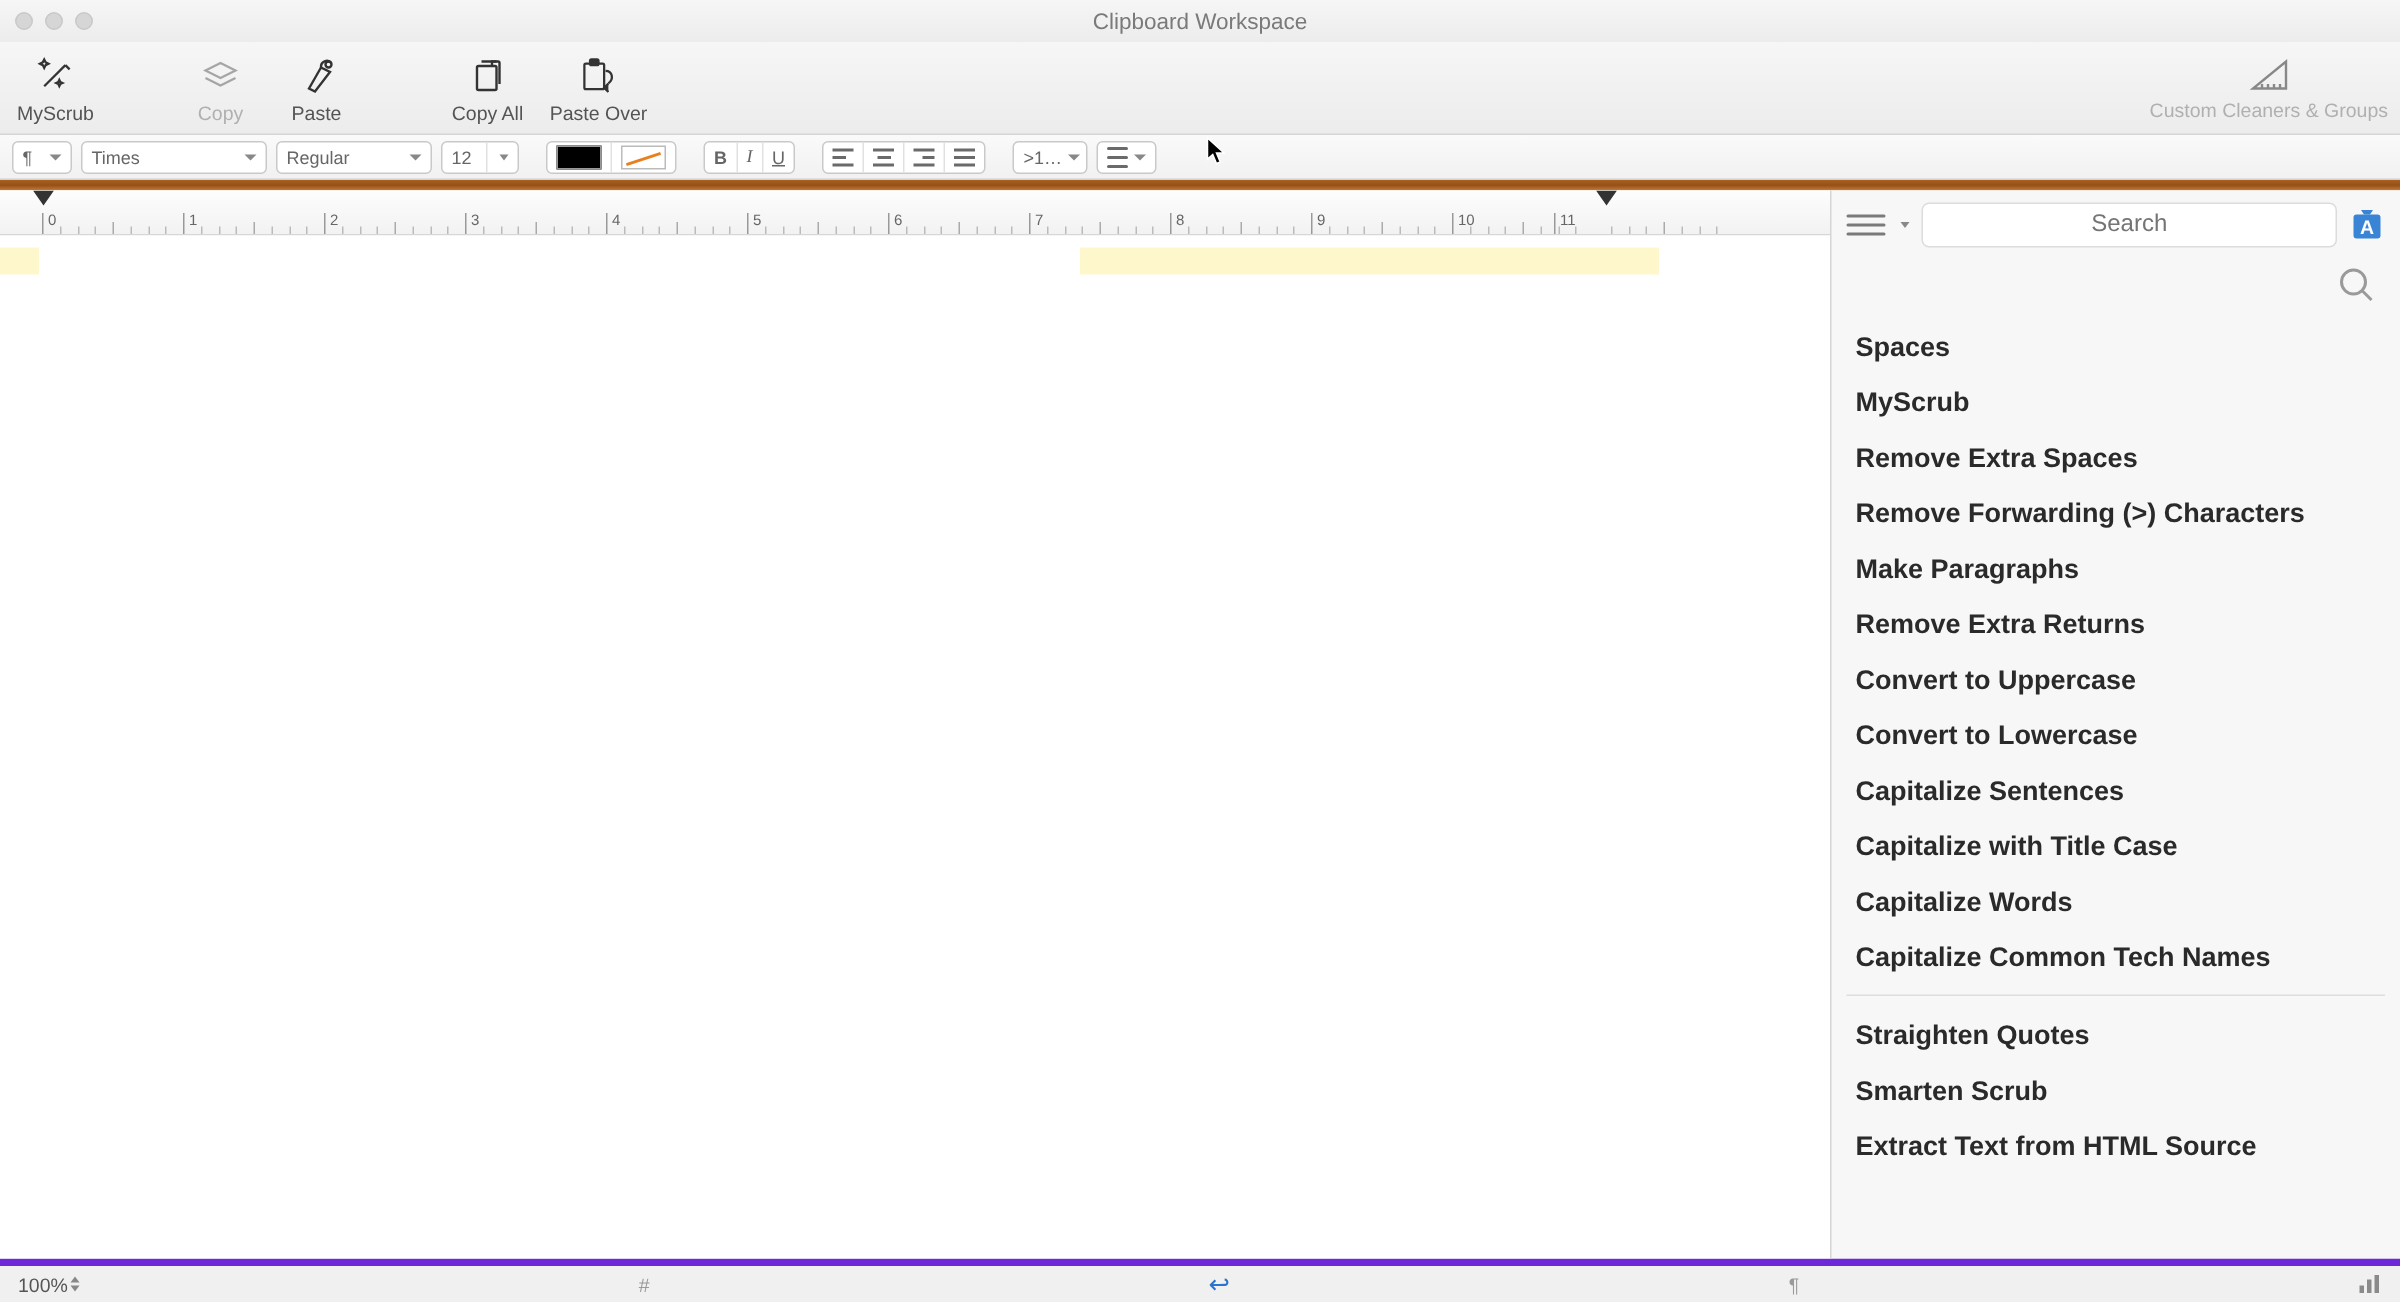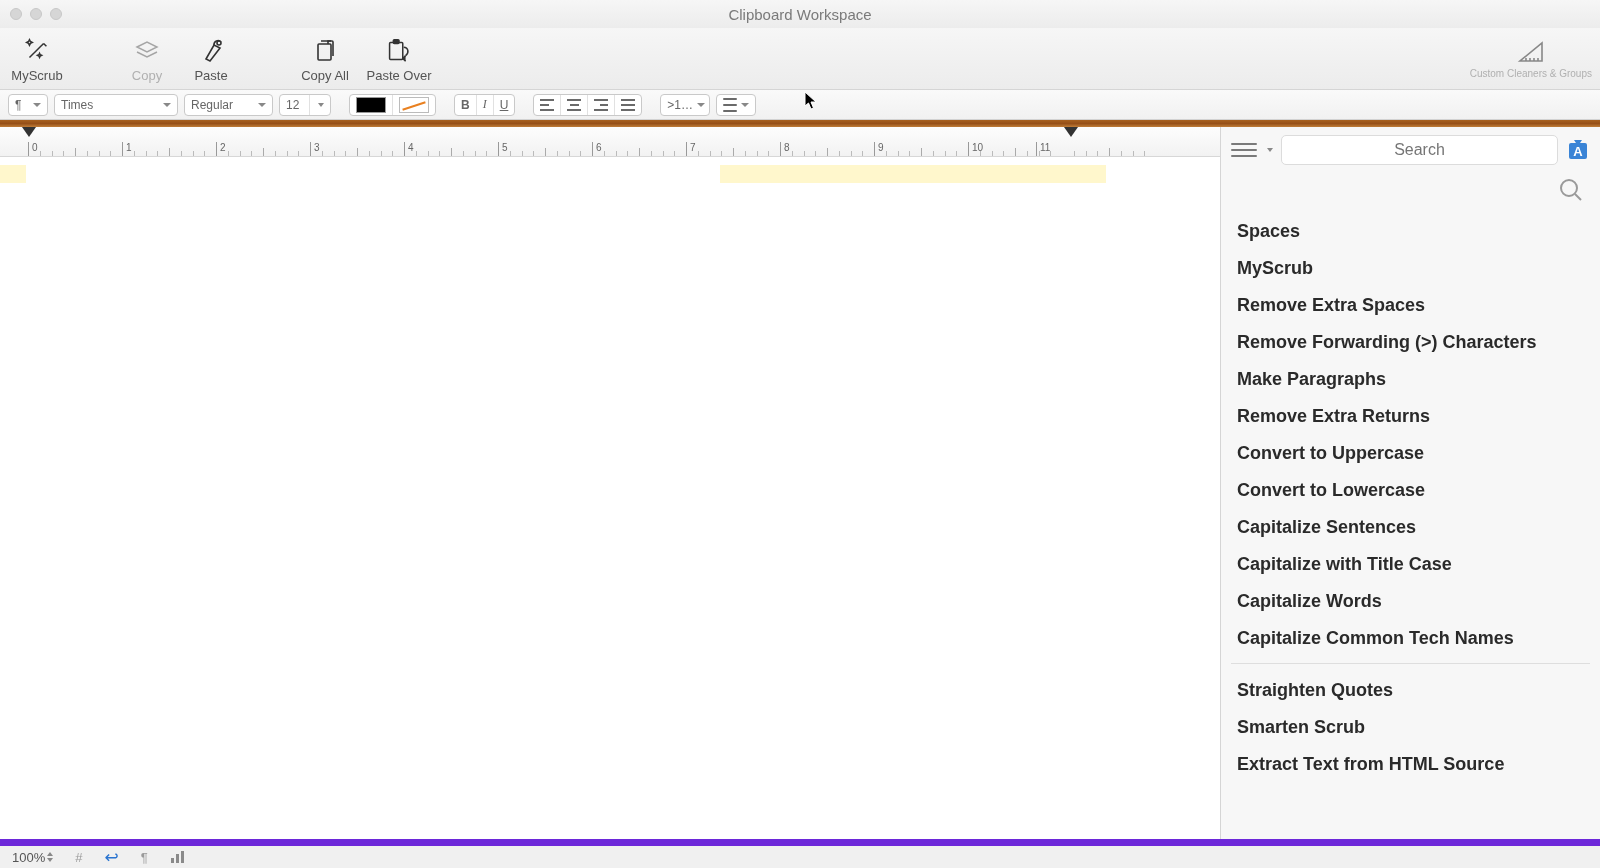--- a/index.html
+++ b/index.html
@@ -36,21 +36,21 @@
 .tb-group { display:flex; gap: 6px; }
 .tb-btn { width:58px; display:flex; flex-direction:column; align-items:center; justify-content:center; gap:2px; cursor:pointer; }
 .tb-btn.wide { width: 78px; }
 .tb-btn .ic { width:32px; height:32px; display:flex; align-items:center; justify-content:center; }
 .tb-btn .lbl { font-size:13px; color:#545454; text-align:center; white-space:nowrap; }
 .tb-btn.disabled .lbl { color:#b0b0b0; }
 .tb-btn.disabled svg { opacity:0.4; }
 .tb-spacer { flex:1; }
 .tb-right { display:flex; flex-direction:column; align-items:center; gap:2px; cursor:pointer; }
 .tb-right .ic { width:32px; height:28px; display:flex; align-items:center; justify-content:center; }
-.tb-right .lbl { font-size:10px; color:#b0b0b0; white-space:nowrap; }
+.tb-right .lbl { font-size:13px; color:#b0b0b0; white-space:nowrap; }
 .format-bar {
   height:30px; background: linear-gradient(#fafafa, #f1f1f1);
   border-bottom:1px solid #d2d2d2;
   display:flex; align-items:center; padding: 0 8px; gap:6px;
 }
 .seg { display:flex; border:1px solid #c9c9c9; border-radius:4px; background:#fff; height:22px; }
 .seg-btn { padding:0 6px; display:flex; align-items:center; border-right:1px solid #e1e1e1; font-size:12px; color:#666; cursor:pointer; }
 .seg-btn:last-child{border-right:none;}
 .dropdown { border:1px solid #c9c9c9; border-radius:4px; background:#fff; height:22px; display:flex; align-items:center; padding: 0 6px; font-size:12px; color:#666; cursor:pointer; gap:4px; }
 .dropdown::after { content:""; border-left:4px solid transparent; border-right:4px solid transparent; border-top:4px solid #888; margin-left:auto; }
@@ -81,23 +81,23 @@
 .hamburger { width:26px; height:18px; display:flex; flex-direction:column; justify-content:space-between; cursor:pointer; padding:2px 0;}
 .hamburger span{ height:2px; background:#7a7a7a; border-radius:1px;}
 .search { flex:1; height:30px; border:1px solid #dcdcdc; border-radius:5px; background:#fff; font-size:16px; padding:0 10px; color:#666; text-align:center; }
 .cleaner-list{ padding: 6px 10px 10px 10px; overflow:auto; }
 .cleaner-list > .item {
   font-size:18px; font-weight:600; color:#2a2a2a;
   padding:8px 6px; cursor:pointer; white-space:nowrap;
 }
 .cleaner-list .divider { height:1px; background:#dedede; margin:6px 0 8px 0; }
 .statusbar {
-  height:29px; background:#f0f0f0; border-top:7px solid #6d28d9;
+  height:29px; background:#f0f0f0; border-top:5px solid #6d28d9;
   display:flex; align-items:center; padding:0 12px; gap:22px;
-  font-size:13px; color:#555;
+  font-size:13px; color:#555;justify-content:space-between;
 }
 .statusbar .zoom{ display:flex; align-items:center; gap:2px; }
 .statusbar .chev-ud{ display:inline-flex; flex-direction:column; line-height:4px;}
 .statusbar .chev-ud::before{content:"";border-left:3px solid transparent;border-right:3px solid transparent;border-bottom:4px solid #888;}
 .statusbar .chev-ud::after{content:"";border-left:3px solid transparent;border-right:3px solid transparent;border-top:4px solid #888;margin-top:2px;}
 .cursor-img{ position:absolute; left:804px; top:91px; z-index:50; pointer-events:none;}
 svg { display:block; }
 .list-ic{width:20px;height:14px;display:inline-flex;flex-direction:column;justify-content:space-between;}
 .list-ic span{height:2px;background:#6a6a6a;border-radius:1px;}
 .align-ic{width:14px;height:12px;display:flex;flex-direction:column;justify-content:space-between;}
@@ -194,21 +194,21 @@
   </div>
 </div>
 
 <div class="format-bar">
   <div class="dropdown" style="width:40px">
       <span>¶</span>
     </div>
   <div class="dropdown" style="width:124px">
       <span>Times</span>
     </div>
-  <div class="dropdown" style="width:89px">
+  <div class="dropdown" style="width:104px">
       <span>Regular</span>
     </div>
   <div class="seg">
     <div class="seg-btn" style="width:30px">
         <span>12</span>
       </div>
     <div class="seg-btn">
         <span class="chev-sm"></span>
       </div>
   </div>

